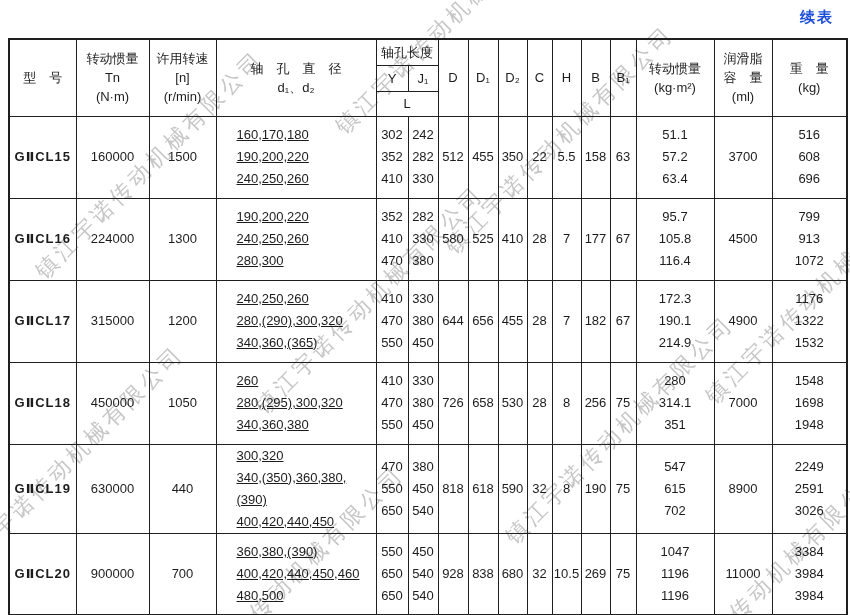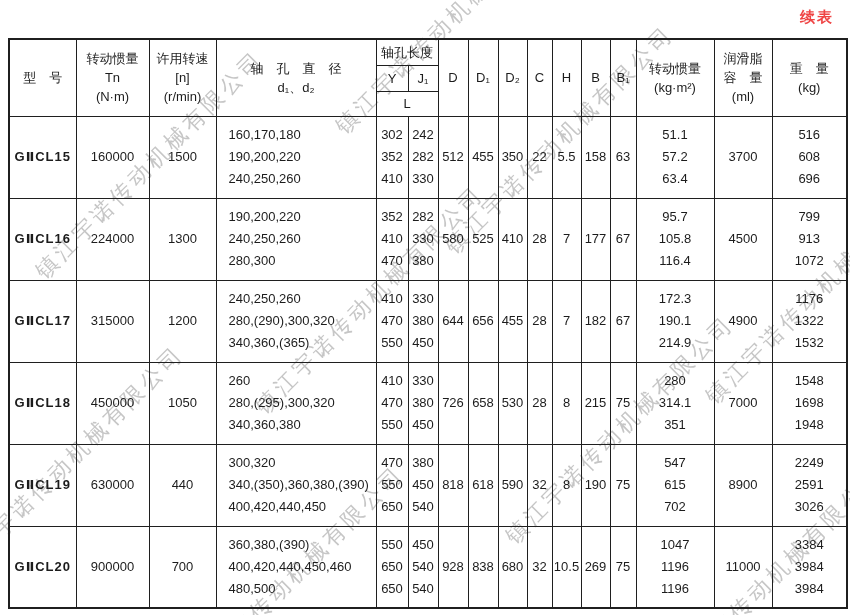--- a/index.html
+++ b/index.html
@@ -24,21 +24,21 @@
   .wm:nth-child(4) { left:290px; top:580px; }
   .wm:nth-child(5) { left:560px; top:140px; }
   .wm:nth-child(6) { left:620px; top:430px; }
   .wm:nth-child(7) { left:820px; top:290px; }
   .wm:nth-child(8) { left:770px; top:580px; }
   .wm:nth-child(9) { left:450px; top:20px;  }
 
   
   .continued {
     position:absolute; top:8px; right:16px; z-index:2;
-    font-size:15px; font-weight:bold; color:#ef4444; letter-spacing:2px;
+    font-size:15px; font-weight:bold; color:#1d4ed8; letter-spacing:2px;
   }
 
   
   table.spec {
     position:absolute; left:8px; top:38px; z-index:1;
     width:838px; border-collapse:collapse; table-layout:fixed;
     background:transparent;
     border:2px solid #1f1f1f;
   }
   .spec th, .spec td {
@@ -47,21 +47,21 @@
     text-align:center; vertical-align:middle;
     font-size:13px; font-weight:normal; color:#1c1c1c;
     white-space:pre-line;
     overflow:hidden;
   }
   .spec th { line-height:19px; }
   .spec tbody td { line-height:22px; }
   tr.h1 { height:26px; } tr.h2 { height:26px; } tr.h3 { height:25px; }
   .spec tbody tr { height:82px; }
   td.c-model { letter-spacing:1px;font-weight:bold; }
-  td.c-bores { text-align:left; padding-left:12px; }
+  td.c-bores { text-align:left; padding-left:20px;text-decoration:underline; }
 </style>
 </head>
 <body>
 
 <div class="page">
 
   <div class="watermark-layer">
     <div class="wm" style="color: rgb(198, 198, 198);">镇江宇诺传动机械有限公司</div>
     <div class="wm" style="color: rgb(198, 198, 198);">镇江宇诺传动机械有限公司</div>
     <div class="wm" style="color: rgb(198, 198, 198);">镇江宇诺传动机械有限公司</div>
@@ -225,21 +225,21 @@
 470
 550</td>
     <td>330
 380
 450</td>
     <td>726</td>
     <td>658</td>
     <td>530</td>
     <td>28</td>
     <td>8</td>
-    <td>215</td>
+    <td>256</td>
     <td>75</td>
     <td>280
 314.1
 351</td>
     <td>7000</td>
     <td>1548
 1698
 1948</td>
   </tr>
         <tr>

